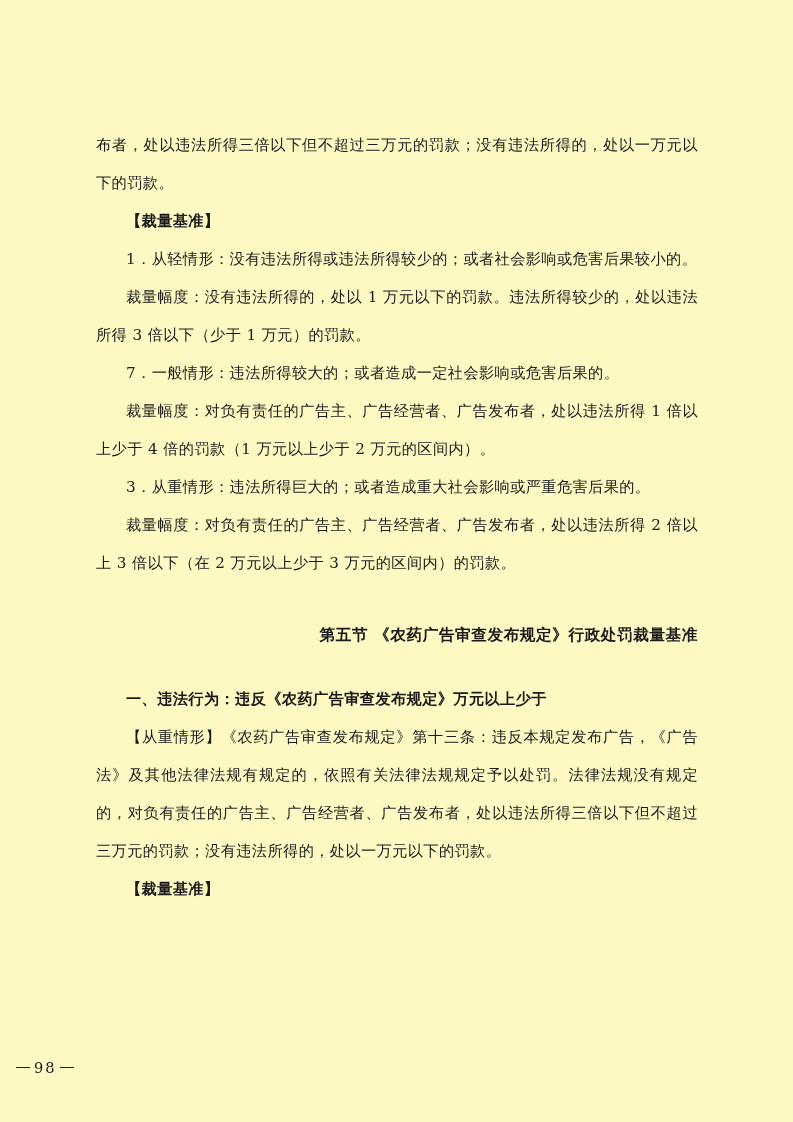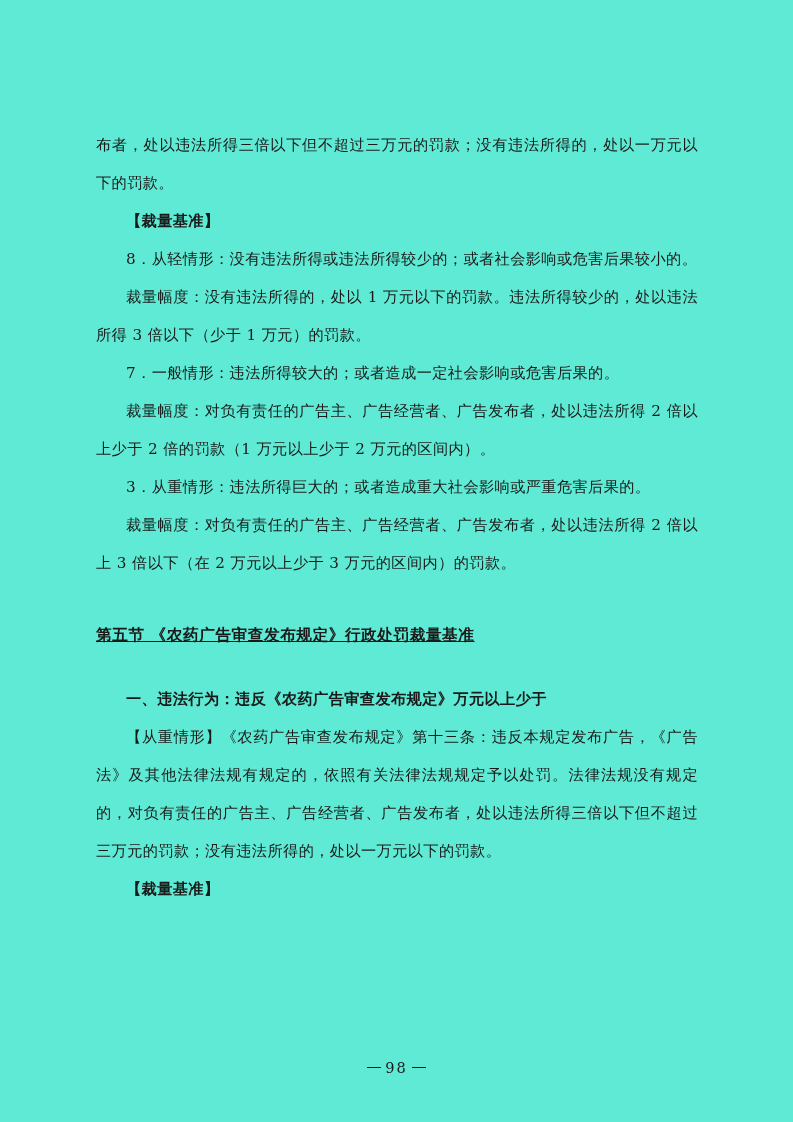--- a/index.html
+++ b/index.html
@@ -4,21 +4,21 @@
 <style>
   html, body {
     margin: 0;
     padding: 0;
     background: #d8d8d8;
   }
   .page {
     position: relative;
     width: 793px;
     height: 1122px;
-    background: #5eead4;
+    background: #fef9c3;
     margin: 0 auto;
     box-sizing: border-box;
     font-family: "DejaVu Serif", "Liberation Serif", serif;
     color: #1a1a1a;
     overflow: hidden;
   }
   .content {
     position: absolute;
     left: 96px;
     top: 126px;
@@ -35,37 +35,36 @@
   p.body {
     text-indent: 0;
   }
   p.indent {
     text-indent: 30px;
   }
   p.bold {
     font-weight: bold;
   }
   .section-title {
-    text-align: left;
+    text-align: right;
     font-size: 15.6px;
     font-weight: bold;
     line-height: 38px;
     margin-top: 34px;
     letter-spacing: 0.6px;
-    text-decoration: underline;
   }
   .gap-before {
     margin-top: 26px;
   }
   .pagenum {
     position: absolute;
-    left: 0;
+    left: 16px;
     right: 0;
     bottom: 46px;
-    text-align: center;
+    text-align: left;
     font-size: 14.5px;
     letter-spacing: 2px;
     color: #1a1a1a;
   }
   .pagenum .num {
     display: inline-block;
     padding: 0 4px;
   }
   .dash {
     display: inline-block;
@@ -79,27 +78,27 @@
 </head>
 <body>
 
 <div class="page">
   <div class="content">
 
     <p class="body">布者，处以违法所得三倍以下但不超过三万元的罚款；没有违法所得的，处以一万元以下的罚款。</p>
 
     <p class="indent bold">【裁量基准】</p>
 
-    <p class="indent">8．从轻情形：没有违法所得或违法所得较少的；或者社会影响或危害后果较小的。</p>
+    <p class="indent">1．从轻情形：没有违法所得或违法所得较少的；或者社会影响或危害后果较小的。</p>
 
     <p class="indent">裁量幅度：没有违法所得的，处以 1 万元以下的罚款。违法所得较少的，处以违法所得 3 倍以下（少于 1 万元）的罚款。</p>
 
     <p class="indent">7．一般情形：违法所得较大的；或者造成一定社会影响或危害后果的。</p>
 
-    <p class="indent">裁量幅度：对负有责任的广告主、广告经营者、广告发布者，处以违法所得 2 倍以上少于 2 倍的罚款（1 万元以上少于 2 万元的区间内）。</p>
+    <p class="indent">裁量幅度：对负有责任的广告主、广告经营者、广告发布者，处以违法所得 1 倍以上少于 4 倍的罚款（1 万元以上少于 2 万元的区间内）。</p>
 
     <p class="indent">3．从重情形：违法所得巨大的；或者造成重大社会影响或严重危害后果的。</p>
 
     <p class="indent">裁量幅度：对负有责任的广告主、广告经营者、广告发布者，处以违法所得 2 倍以上 3 倍以下（在 2 万元以上少于 3 万元的区间内）的罚款。</p>
 
     <div class="section-title">第五节 《农药广告审查发布规定》行政处罚裁量基准</div>
 
     <p class="indent bold gap-before">一、违法行为：违反《农药广告审查发布规定》万元以上少于</p>
 
 

